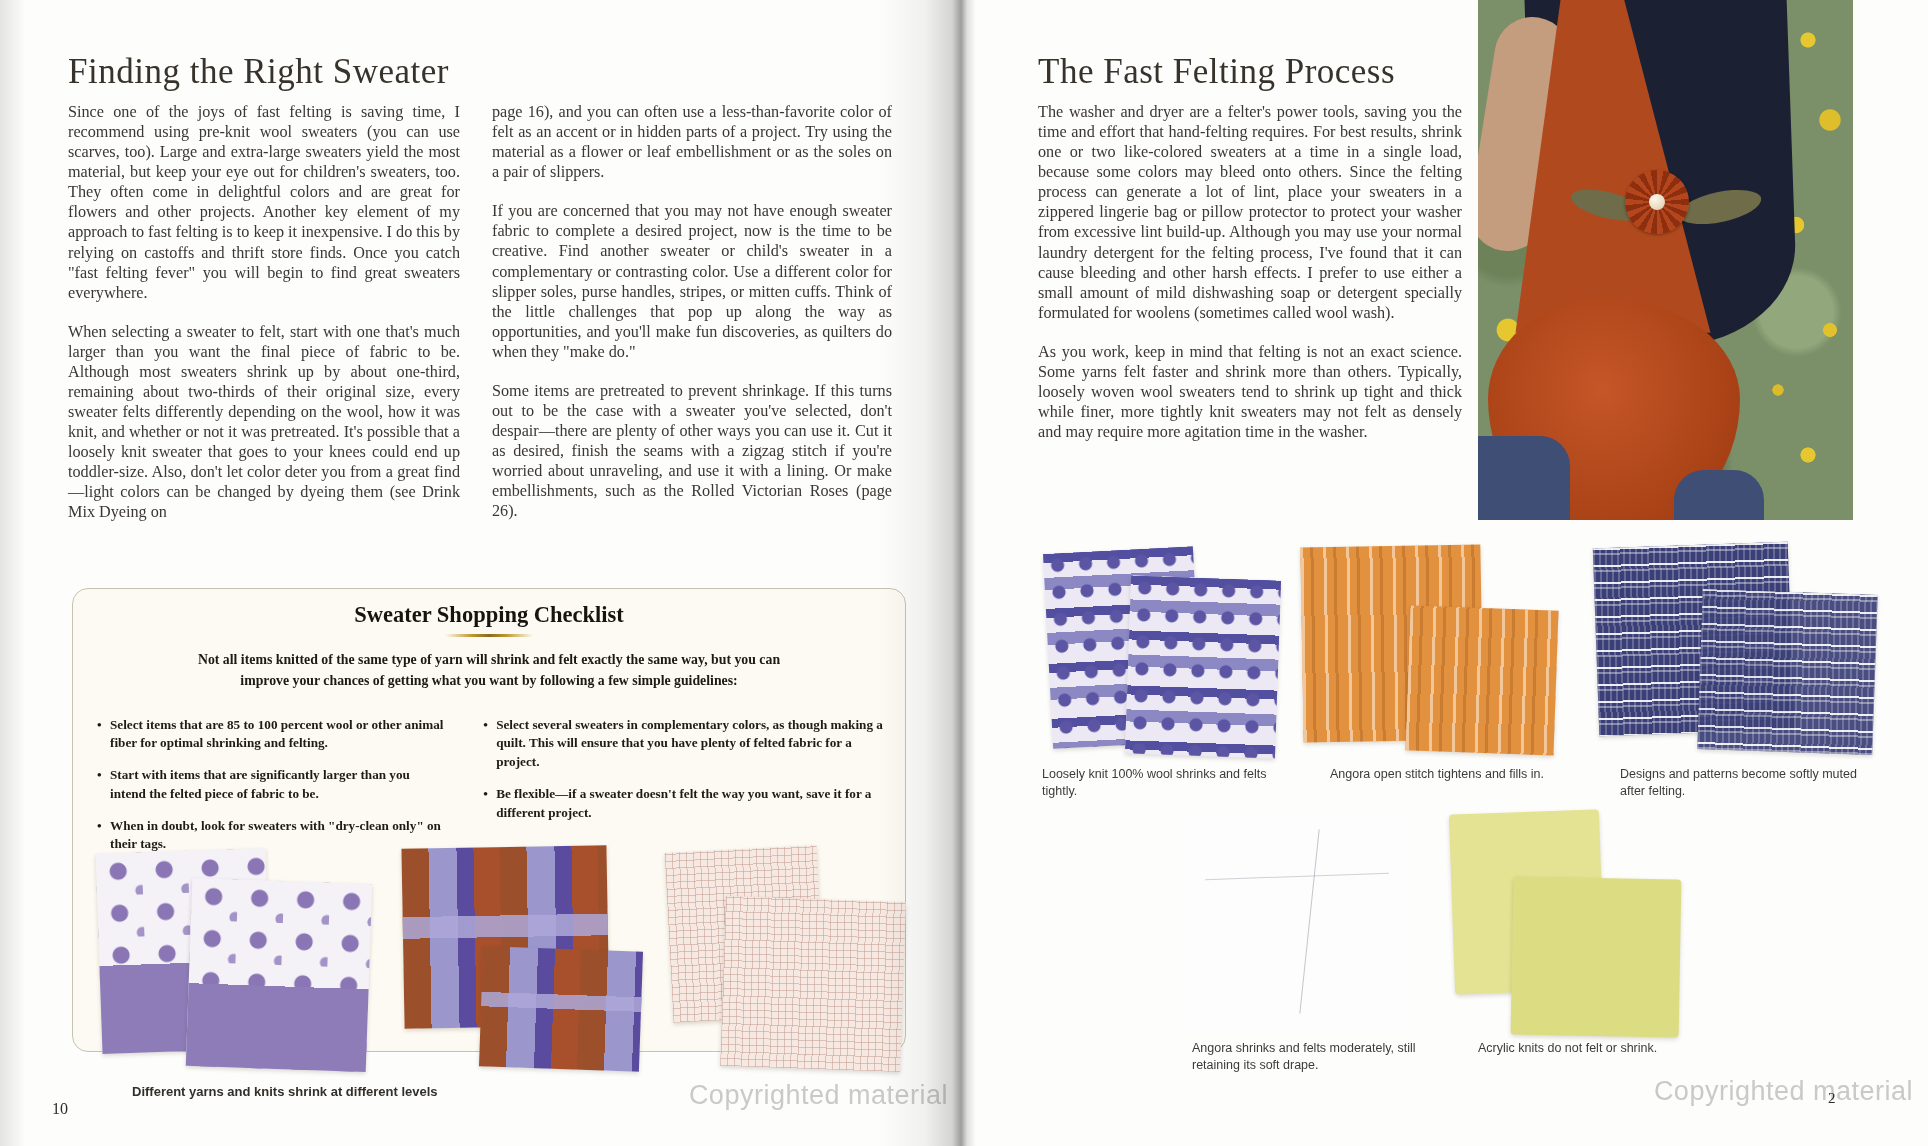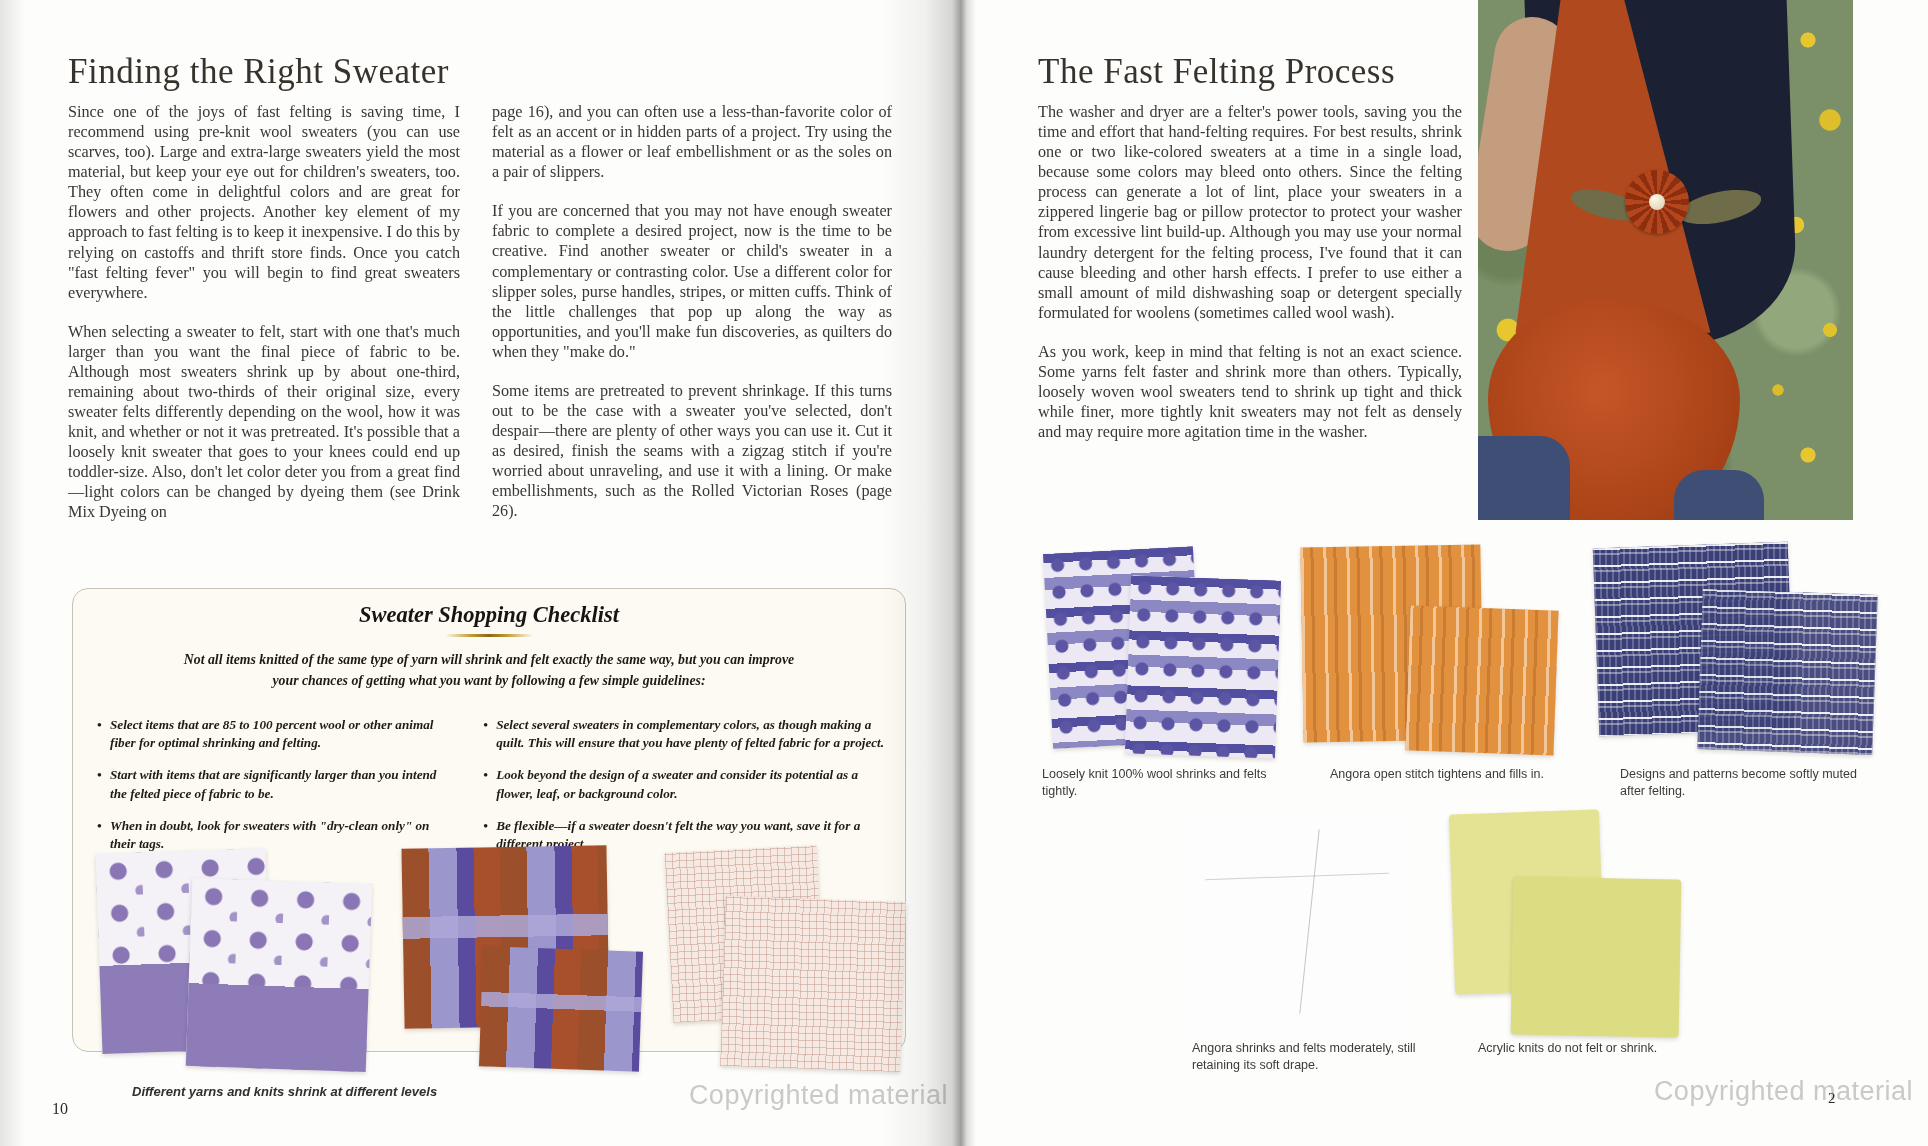--- a/index.html
+++ b/index.html
@@ -6,21 +6,21 @@
   *{box-sizing:border-box;}
   .spread{position:relative;width:1928px;height:1146px;background:#fdfdfb;font-family:"Liberation Serif",serif;color:#3b3733;}
   .edge-left{position:absolute;left:0;top:0;width:26px;height:1146px;background:linear-gradient(90deg,rgba(0,0,0,0.10),rgba(0,0,0,0));}
   .gutter{position:absolute;left:880px;top:0;width:100px;height:1146px;
     background:linear-gradient(90deg,rgba(0,0,0,0) 0%,rgba(0,0,0,0.05) 45%,rgba(0,0,0,0.16) 72%,rgba(0,0,0,0.38) 81%,rgba(0,0,0,0.12) 87%,rgba(0,0,0,0) 96%);}
   .page-title{position:absolute;margin:0;font-weight:400;font-size:35px;letter-spacing:0.5px;color:#37332c;}
   .bodycol{position:absolute;font-size:16.2px;line-height:1.24;text-align:justify;color:#3b3733;}
   .bodycol p{margin:0 0 19px 0;}
   
   .checklist{position:absolute;left:72px;top:588px;width:834px;height:464px;background:#fcfaf2;
-    border:1.5px solid #c6c3b4;border-radius:16px;font-style:italic;}
+    border:1.5px solid #c6c3b4;border-radius:16px;}
   .checklist h2{margin:13px 0 0 0;text-align:center;font-size:22.5px;color:#17140f;}
   .gold-divider{width:88px;height:3px;margin:6px auto 0 auto;
     background:linear-gradient(90deg,rgba(194,153,47,0),#c2992f 30%,#8a6a1d 50%,#c2992f 70%,rgba(194,153,47,0));}
   .chk-intro{width:630px;margin:12px auto 8px auto;font-weight:700;font-size:13.8px;line-height:1.55;text-align:center;color:#1d1a14;}
   .bullets{display:flex;gap:36px;padding:16px 20px 0 24px;}
   .bcol{font-weight:700;font-size:13.2px;line-height:1.42;color:#201c15;}
   .bcol1{width:352px;}
   .bcol2{width:404px;}
   .bullet{position:relative;padding-left:13px;margin-bottom:13px;}
   .bullet::before{content:"•";position:absolute;left:0;top:0;}
@@ -116,21 +116,20 @@
       <div class="gold-divider"></div>
       <p class="chk-intro">Not all items knitted of the same type of yarn will shrink and felt exactly the same way, but you can improve your chances of getting what you want by following a few simple guidelines:</p>
       <div class="bullets">
         <div class="bcol bcol1">
           <div class="bullet">Select items that are 85 to 100 percent wool or other animal fiber for optimal shrinking and felting.</div>
           <div class="bullet">Start with items that are significantly larger than you intend the felted piece of fabric to be.</div>
           <div class="bullet">When in doubt, look for sweaters with "dry-clean only" on their tags.</div>
         </div>
         <div class="bcol bcol2">
           <div class="bullet">Select several sweaters in complementary colors, as though making a quilt. This will ensure that you have plenty of felted fabric for a project.</div>
-          <div class="bullet">Look beyond the design of a sweater and consider its potential as a flower, leaf, or background color.</div>
           <div class="bullet">Be flexible—if a sweater doesn't felt the way you want, save it for a different project.</div>
         </div>
       </div>
       <div class="swatch-row">
 
         <div class="sw sw-snow" style="left:26px;top:262px;width:170px;height:200px;transform:rotate(-2deg);"></div>
         <div class="sw sw-snow" style="left:116px;top:292px;width:180px;height:188px;transform:rotate(2deg);"></div>
 
         <div class="sw sw-patch" style="left:330px;top:258px;width:205px;height:180px;transform:rotate(-1deg);"></div>
         <div class="sw sw-patch" style="left:408px;top:360px;width:160px;height:120px;transform:rotate(2deg);"></div>

